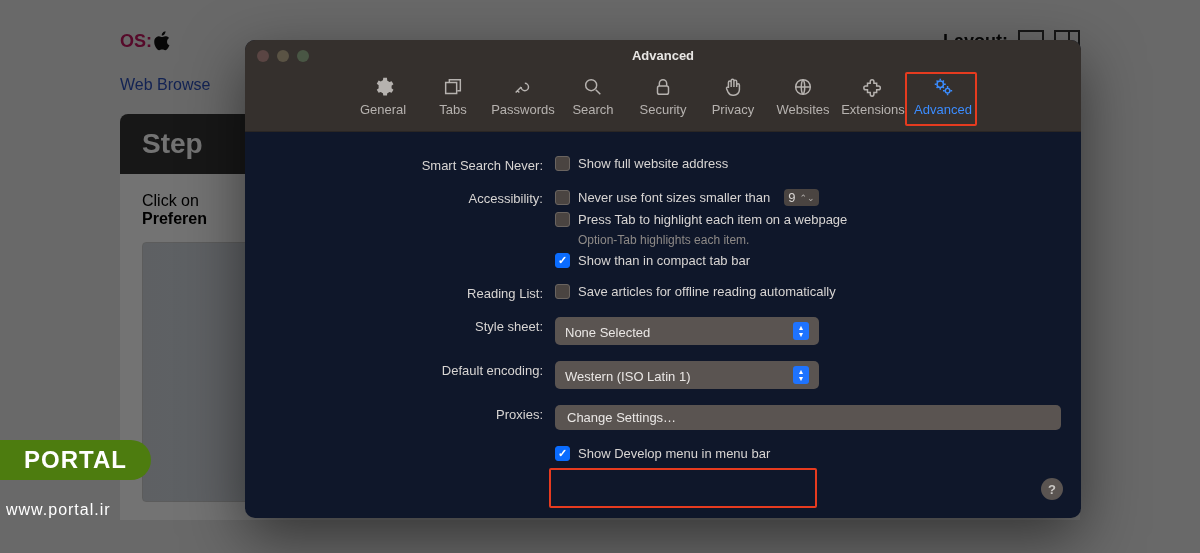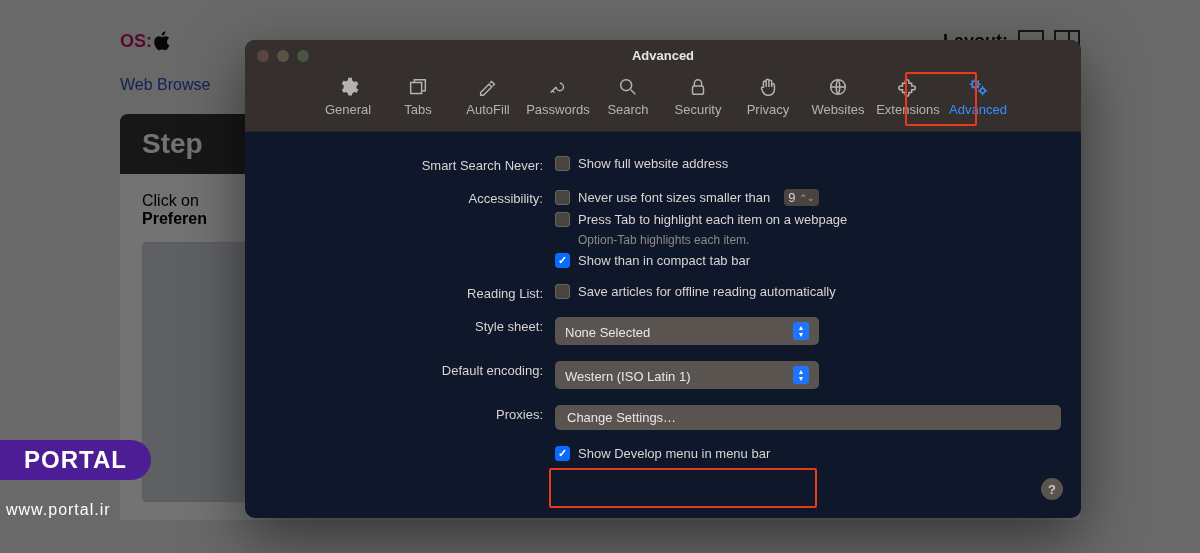--- a/index.html
+++ b/index.html
@@ -42,21 +42,21 @@
   }
   .step-body { background:#fff; padding:18px 22px; font-size:16px; }
   .step-body b { font-weight:700; }
   .thumb { margin-top:14px; width:100%; height:260px; background:linear-gradient(90deg,#d0d6dc,#e9edf1); border:1px solid #ccc; border-radius:4px;}
 
   
   .portal {
     position:absolute; left:0; top:440px; z-index:50; color:#fff;
   }
   .portal-pill {
-    background:#4c1d95; padding:6px 24px 6px 24px; font-weight:700; font-size:24px; letter-spacing:1px;
+    background:#4d7c0f; padding:6px 24px 6px 24px; font-weight:700; font-size:24px; letter-spacing:1px;
     border-radius:0 20px 20px 0; display:inline-block;
   }
   .portal-url { margin-top:21px; padding-left:6px; font-size:16px; letter-spacing:1px; }
 
   
   .prefs {
     position:absolute;
     left:206px; top:40px;
     width:836px; height:478px;
     background:#0f172a;
@@ -185,26 +185,20 @@
       <span>General</span>
     </div>
     <div class="tb-item">
       <svg viewBox="0 0 24 24">
           <path fill="none" stroke="currentColor" stroke-width="1.6" d="M4 7h12v12H4zM8 7V4h12v12h-3"></path>
         </svg>
       <span>Tabs</span>
     </div>
     <div class="tb-item">
       <svg viewBox="0 0 24 24">
-          <path fill="none" stroke="currentColor" stroke-width="1.6" d="M4 18l9-9 3 3-9 9H4v-3zM14 8l2-2 3 3-2 2"></path>
-        </svg>
-      <span>AutoFill</span>
-    </div>
-    <div class="tb-item">
-      <svg viewBox="0 0 24 24">
           <path fill="none" stroke="currentColor" stroke-width="1.6" d="M14 8a4 4 0 11-4 4M10 12l-6 6m2-2l2 2"></path>
         </svg>
       <span>Passwords</span>
     </div>
     <div class="tb-item">
       <svg viewBox="0 0 24 24">
           <circle cx="10" cy="10" r="6" fill="none" stroke="currentColor" stroke-width="1.6"></circle>
           <path stroke="currentColor" stroke-width="1.6" d="M15 15l5 5"></path>
         </svg>
       <span>Search</span>

